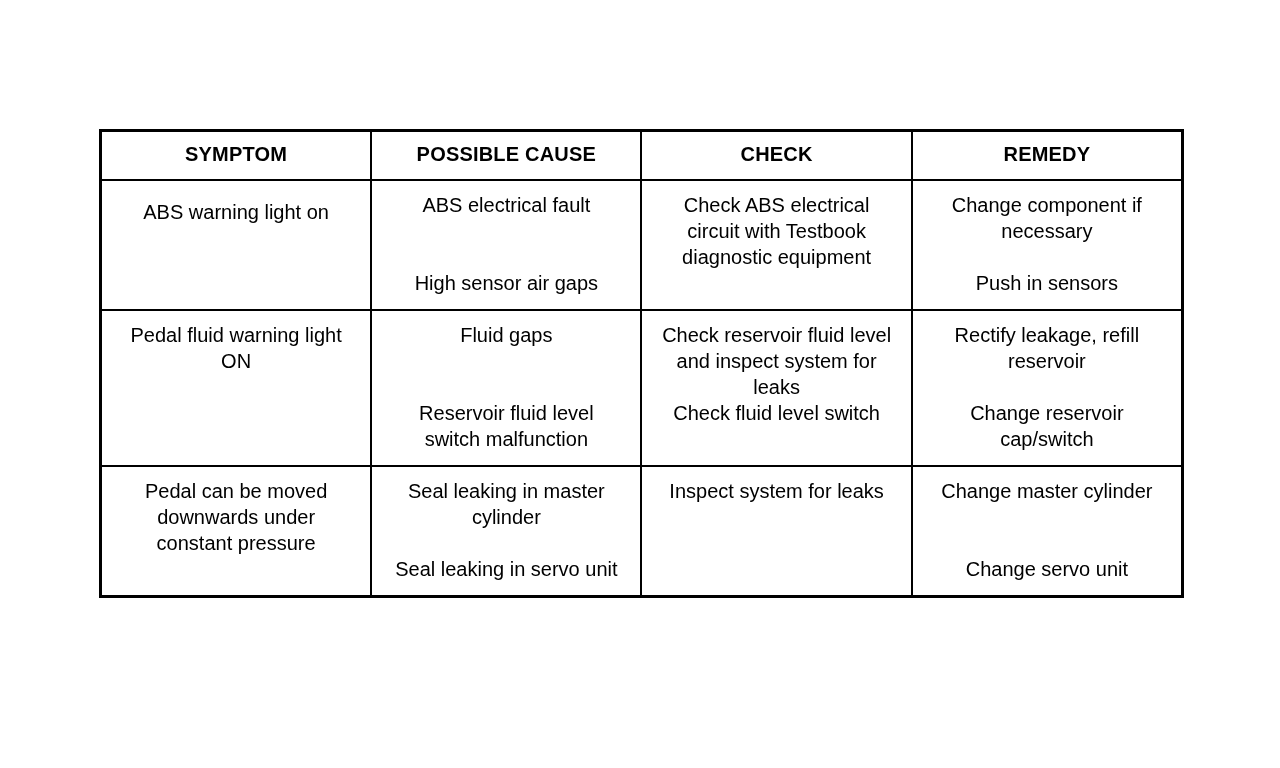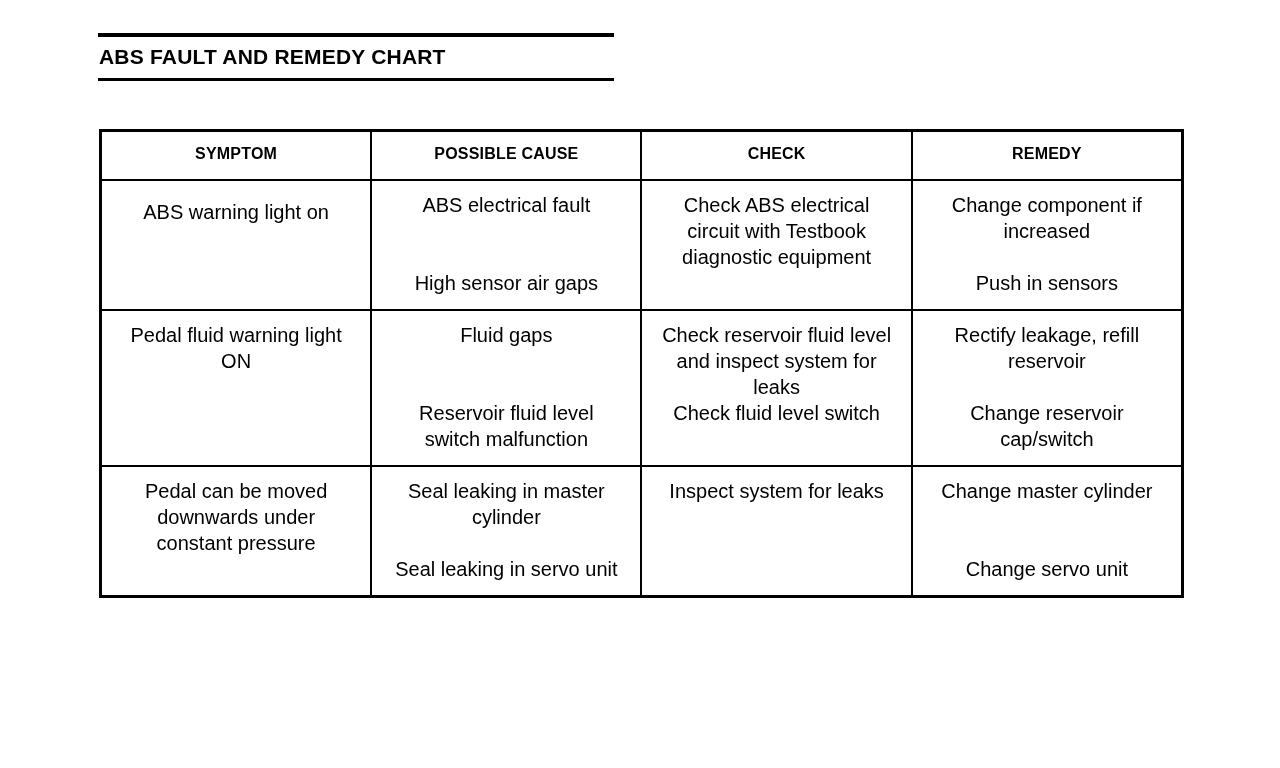--- a/index.html
+++ b/index.html
@@ -41,42 +41,39 @@
   }
   table.fault-table th,
   table.fault-table td {
     border: 2px solid #000;
     width: 25%;
     vertical-align: top;
     text-align: center;
     overflow: hidden;
   }
   table.fault-table th {
-    font-size: 16px;
+    font-size: 20px;
     font-weight: bold;
     line-height: 26px;
     padding: 9px 10px 12px 10px;
     letter-spacing: 0.2px;
   }
   table.fault-table td {
     font-size: 20px;
     font-weight: normal;
     line-height: 26px;
     padding: 11px 18px 13px 18px;
   }
   table.fault-table td .para { margin: 0; }
 </style>
 </head>
 <body>
 
 <div class="page">
 
-  <div class="title-block">
-    <h1>ABS FAULT AND REMEDY CHART</h1>
-  </div>
 
   <table class="fault-table">
     <thead>
       <tr>
         <th>SYMPTOM</th>
         <th>POSSIBLE CAUSE</th>
         <th>CHECK</th>
         <th>REMEDY</th>
       </tr>
     </thead>
@@ -86,21 +83,21 @@
             <div class="para" style="margin-top: 7px;">ABS warning light on</div>
           </td>
           <td>
             <div class="para" style="margin-top: 0px;">ABS electrical fault</div>
             <div class="para" style="margin-top: 52px;">High sensor air gaps</div>
           </td>
           <td>
             <div class="para" style="margin-top: 0px;">Check ABS electrical circuit with Testbook diagnostic equipment</div>
           </td>
           <td>
-            <div class="para" style="margin-top: 0px;">Change component if increased</div>
+            <div class="para" style="margin-top: 0px;">Change component if necessary</div>
             <div class="para" style="margin-top: 26px;">Push in sensors</div>
           </td>
         </tr>
         <tr>
           <td>
             <div class="para" style="margin-top: 0px;">Pedal fluid warning light ON</div>
           </td>
           <td>
             <div class="para" style="margin-top: 0px;">Fluid gaps</div>
             <div class="para" style="margin-top: 52px;">Reservoir fluid level switch malfunction</div>

